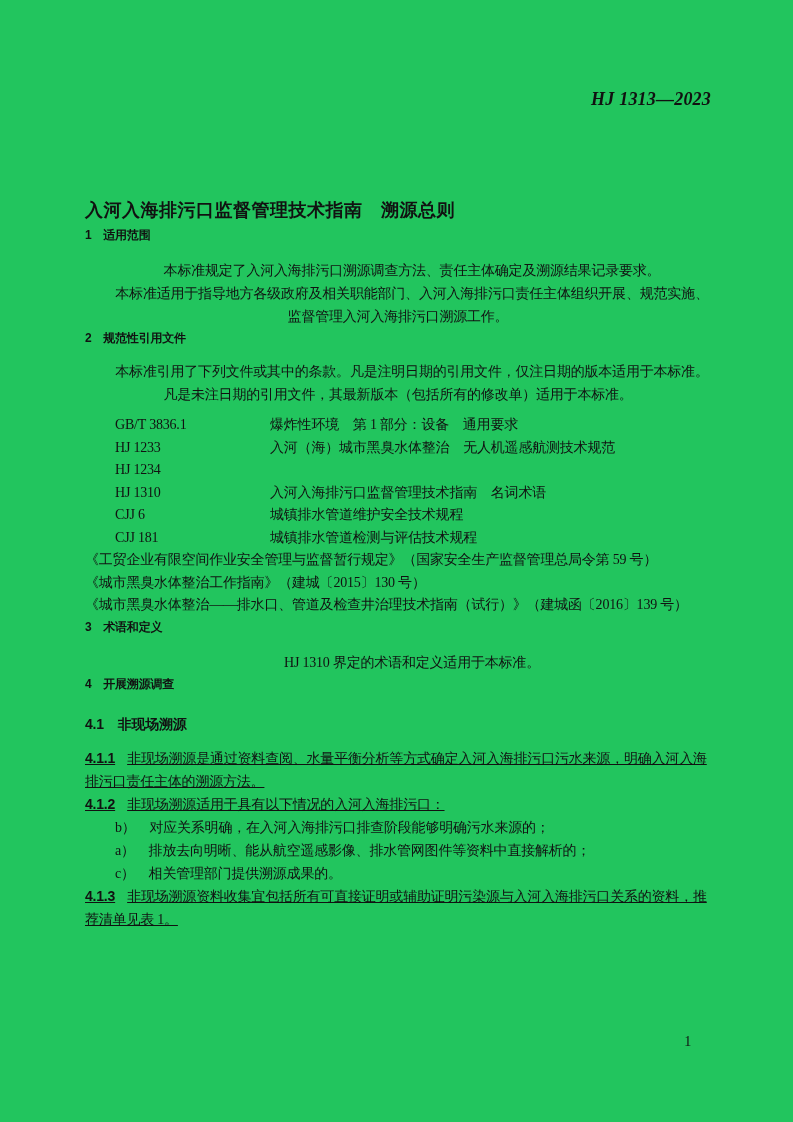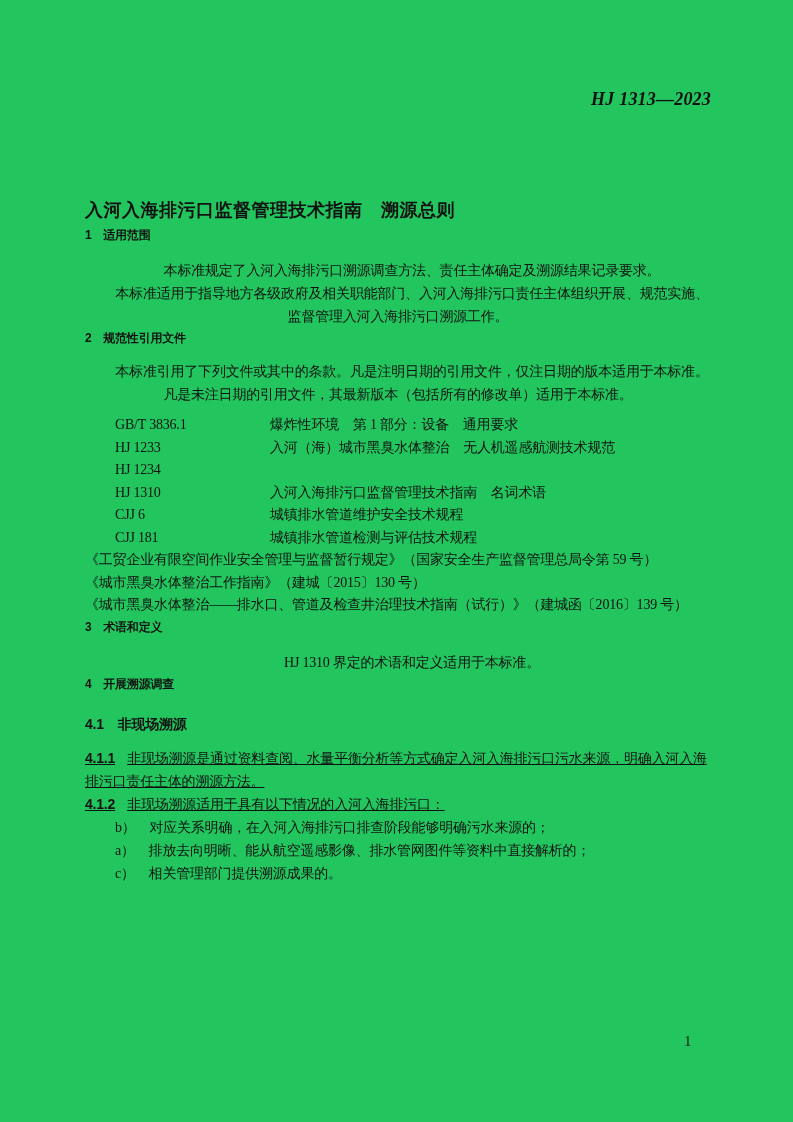--- a/index.html
+++ b/index.html
@@ -135,17 +135,18 @@
     <h3 class="sub-heading">4.1　非现场溯源</h3>
 
     <p class="clause"><span class="clause-num">4.1.1</span><span>非现场溯源是通过资料查阅、水量平衡分析等方式确定入河入海排污口污水来源，明确入河入海排污口责任主体的溯源方法。</span></p>
 
     <p class="clause clause-follow"><span class="clause-num">4.1.2</span><span>非现场溯源适用于具有以下情况的入河入海排污口：</span></p>
 
     <p class="list-item">b）　对应关系明确，在入河入海排污口排查阶段能够明确污水来源的；</p>
     <p class="list-item">a）　排放去向明晰、能从航空遥感影像、排水管网图件等资料中直接解析的；</p>
     <p class="list-item">c）　相关管理部门提供溯源成果的。</p>
 
+    <p class="clause clause-follow"><span class="clause-num">4.1.3</span><span>非现场溯源资料收集宜包括所有可直接证明或辅助证明污染源与入河入海排污口关系的资料，推荐清单见表 1。</span></p>
   </section>
 
   <div class="page-number">1</div>
 
 </div>
 
 </body></html>

